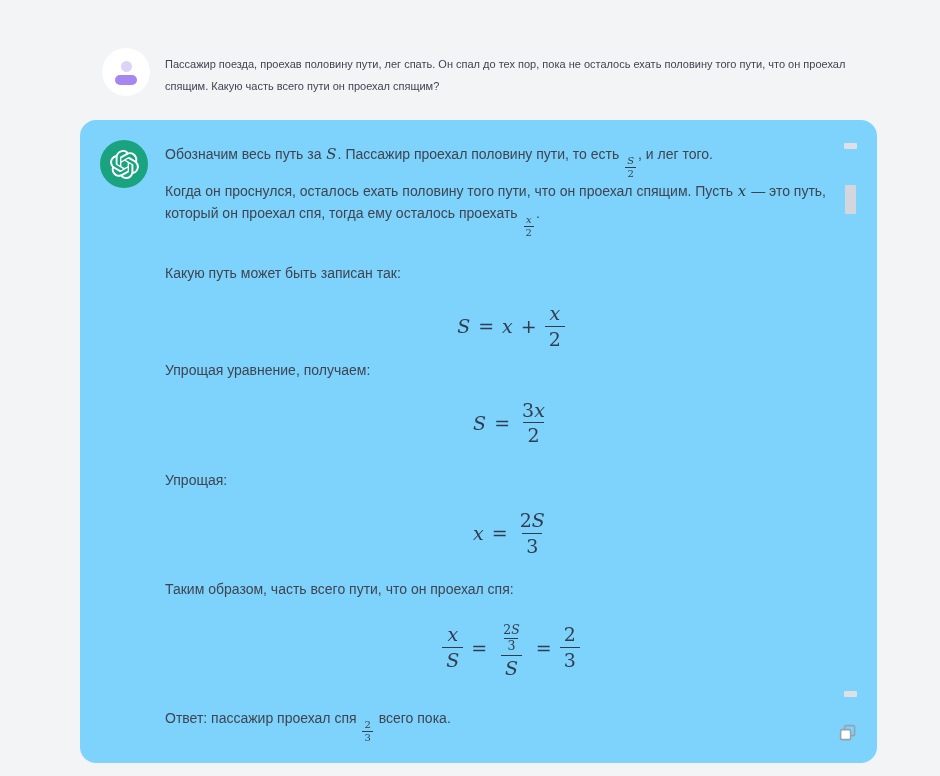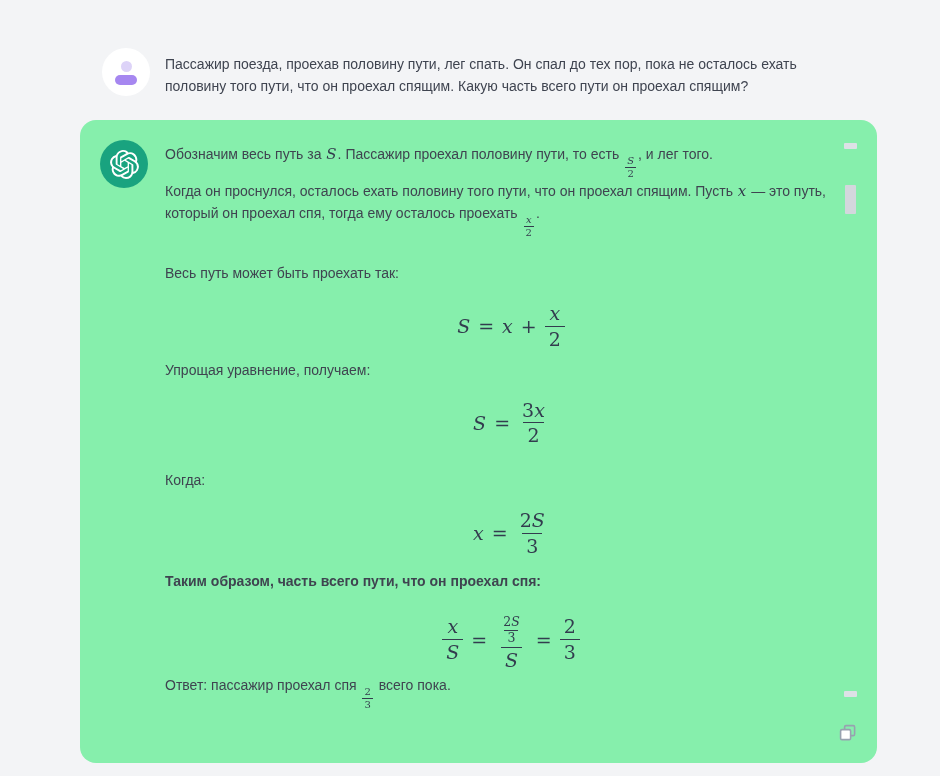--- a/index.html
+++ b/index.html
@@ -19,47 +19,47 @@
   .user-avatar .head{
     position:absolute;left:19px;top:13px;width:11px;height:11px;
     border-radius:50%;background:#ddd3f8;
   }
   .user-avatar .torso{
     position:absolute;left:13px;top:27px;width:22px;height:10px;
     border-radius:6px;background:#a687f0;
   }
   .user-text{
     position:absolute;left:165px;top:53px;width:690px;
-    font-size:14px;line-height:22px;
+    font-size:11px;line-height:22px;
   }
 
   
   .card{
     position:absolute;left:80px;top:120px;width:797px;height:643px;
-    background:#86efac;border-radius:16px;
+    background:#7dd3fc;border-radius:16px;
   }
   .bot-avatar{
     position:absolute;left:20px;top:20px;width:48px;height:48px;
     border-radius:50%;background:#19a37f;
     display:flex;align-items:center;justify-content:center;
   }
   .bot-avatar svg{width:29px;height:29px;fill:#ffffff;}
 
   .content{
     position:absolute;left:85px;top:23px;width:692px;
   }
   .para{
     margin:0;font-size:14px;line-height:22px;color:#3f4450;
   }
   .p2{}
   .p3{margin-top:23px;}
   .p4{margin-top:8px;}
   .p5{margin-top:22px;}
-  .p6{margin-top:12px;font-weight:bold;}
-  .p7{margin-top:2px;}
+  .p6{margin-top:20px;}
+  .p7{margin-top:27px;}
 
   
   .ivar{
     font-family:"DejaVu Serif",serif;font-style:italic;
     font-size:15px;color:#333d4d;padding:0 1px;
   }
   .ifrac{
     display:inline-flex;flex-direction:column;align-items:center;
     font-family:"DejaVu Serif",serif;font-size:10px;line-height:1.2;
     color:#333d4d;vertical-align:-0.5em;margin:0 2px;
@@ -121,21 +121,21 @@
       <p class="para p1"><span>Обозначим весь путь за </span><span class="ivar">S</span><span>. Пассажир проехал половину пути, то есть </span><span class="ifrac">
             <span class="inum it">S</span>
             <span class="iden">2</span>
           </span><span>, и лег того.</span></p>
 
       <p class="para p2"><span>Когда он проснулся, осталось ехать половину того пути, что он проехал спящим. Пусть </span><span class="ivar">x</span><span> — это путь, который он проехал спя, тогда ему осталось проехать </span><span class="ifrac">
             <span class="inum it">x</span>
             <span class="iden">2</span>
           </span><span>.</span></p>
 
-      <p class="para p3">Весь путь может быть проехать так:</p>
+      <p class="para p3">Какую путь может быть записан так:</p>
 
       <div class="formula">
         <span class="it">S</span>
           <span class="mop">=</span>
           <span class="it">x</span>
           <span class="mop">+</span>
           <span class="dfrac">
             <span class="num it">x</span>
             <span class="den">2</span>
           </span>
@@ -145,21 +145,21 @@
 
       <div class="formula">
         <span class="it">S</span>
           <span class="mop">=</span>
           <span class="dfrac">
             <span class="num"><span>3</span><span class="it">x</span></span>
             <span class="den">2</span>
           </span>
       </div>
 
-      <p class="para p5">Когда:</p>
+      <p class="para p5">Упрощая:</p>
 
       <div class="formula">
         <span class="it">x</span>
           <span class="mop">=</span>
           <span class="dfrac">
             <span class="num"><span>2</span><span class="it">S</span></span>
             <span class="den">3</span>
           </span>
       </div>
 

